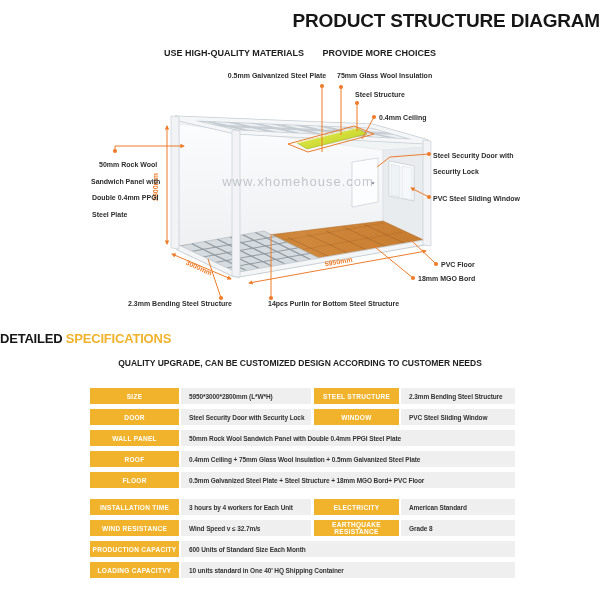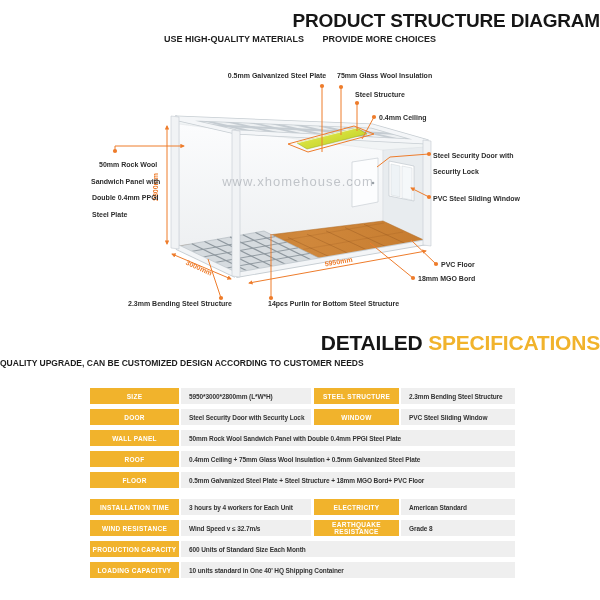--- a/index.html
+++ b/index.html
@@ -2,27 +2,27 @@
 <html><head>
 <meta charset="utf-8">
 <style>
   html,body{margin:0;padding:0;background:#fff;}
   body{width:600px;height:600px;position:relative;font-family:"Liberation Sans",sans-serif;overflow:hidden;}
   .stage{position:absolute;inset:0;background:#ffffff;}
 
   
   .h1{position:absolute;top:10px;left:0;width:100%;text-align:right;
       font-size:19px;font-weight:800;color:#161616;letter-spacing:-.2px;}
-  .sub1{position:absolute;top:34px;left:0;width:100%;text-align:center;
+  .sub1{position:absolute;top:48px;left:0;width:100%;text-align:center;
       font-size:9px;font-weight:700;color:#1d1d1d;}
   .sub1 span{margin:0 8px;}
-  .h2{position:absolute;top:331px;left:0;width:100%;text-align:right;
-      font-size:21px;font-weight:800;letter-spacing:-.2px;color:#161616;}
+  .h2{position:absolute;top:331px;left:0;width:100%;text-align:left;
+      font-size:13px;font-weight:800;letter-spacing:-.2px;color:#161616;}
   .h2 .yellow{color:#f1b32c;}
-  .sub2{position:absolute;top:358px;left:0;width:100%;
+  .sub2{position:absolute;top:358px;left:0;width:100%;text-align:center;
       font-size:8.5px;font-weight:700;color:#1d1d1d;}
 
   
   .diagram{position:absolute;left:0;top:60px;width:600px;height:260px;}
   .dlabel{font:700 7px "Liberation Sans",sans-serif;fill:#2d2d2d;}
   .ddim{font:700 7px "Liberation Sans",sans-serif;fill:#ee7c2b;}
   .wm{font:400 13px "Liberation Sans",sans-serif;fill:#8d939b;opacity:.5;letter-spacing:1px;}
   .lead{stroke:#ee7c2b;stroke-width:1;fill:none;}
   .dot{fill:#ee7c2b;}
 

